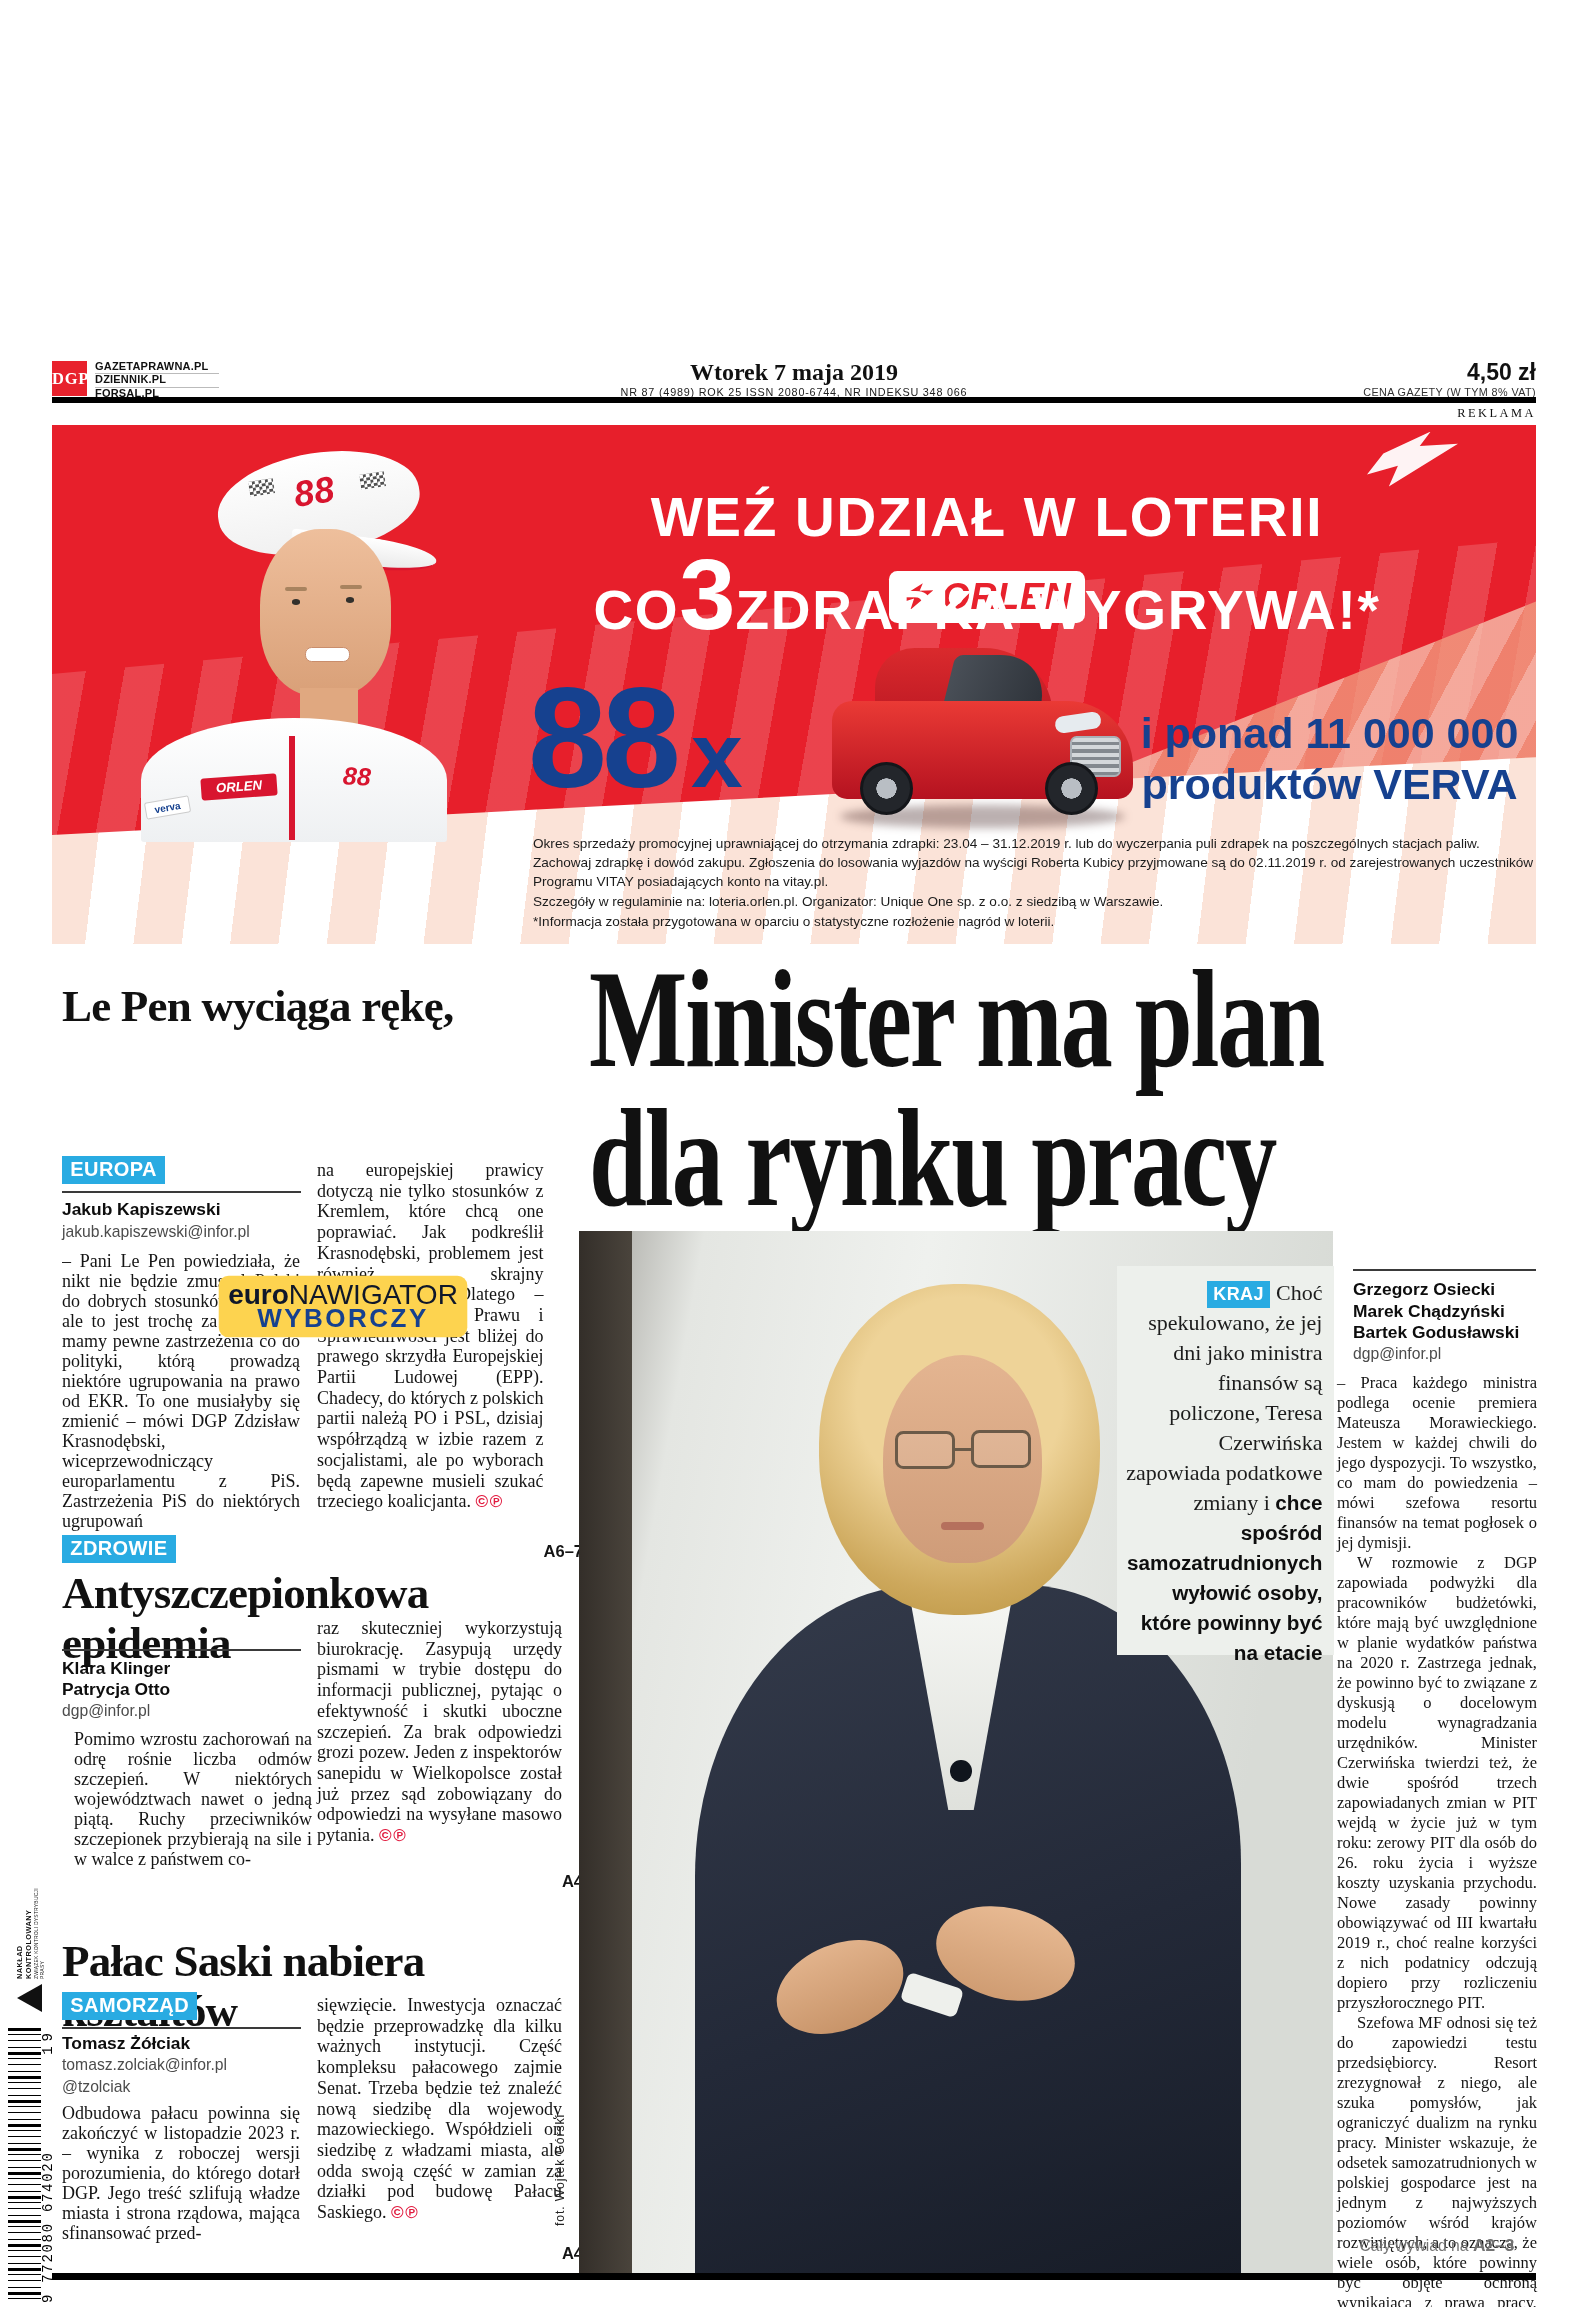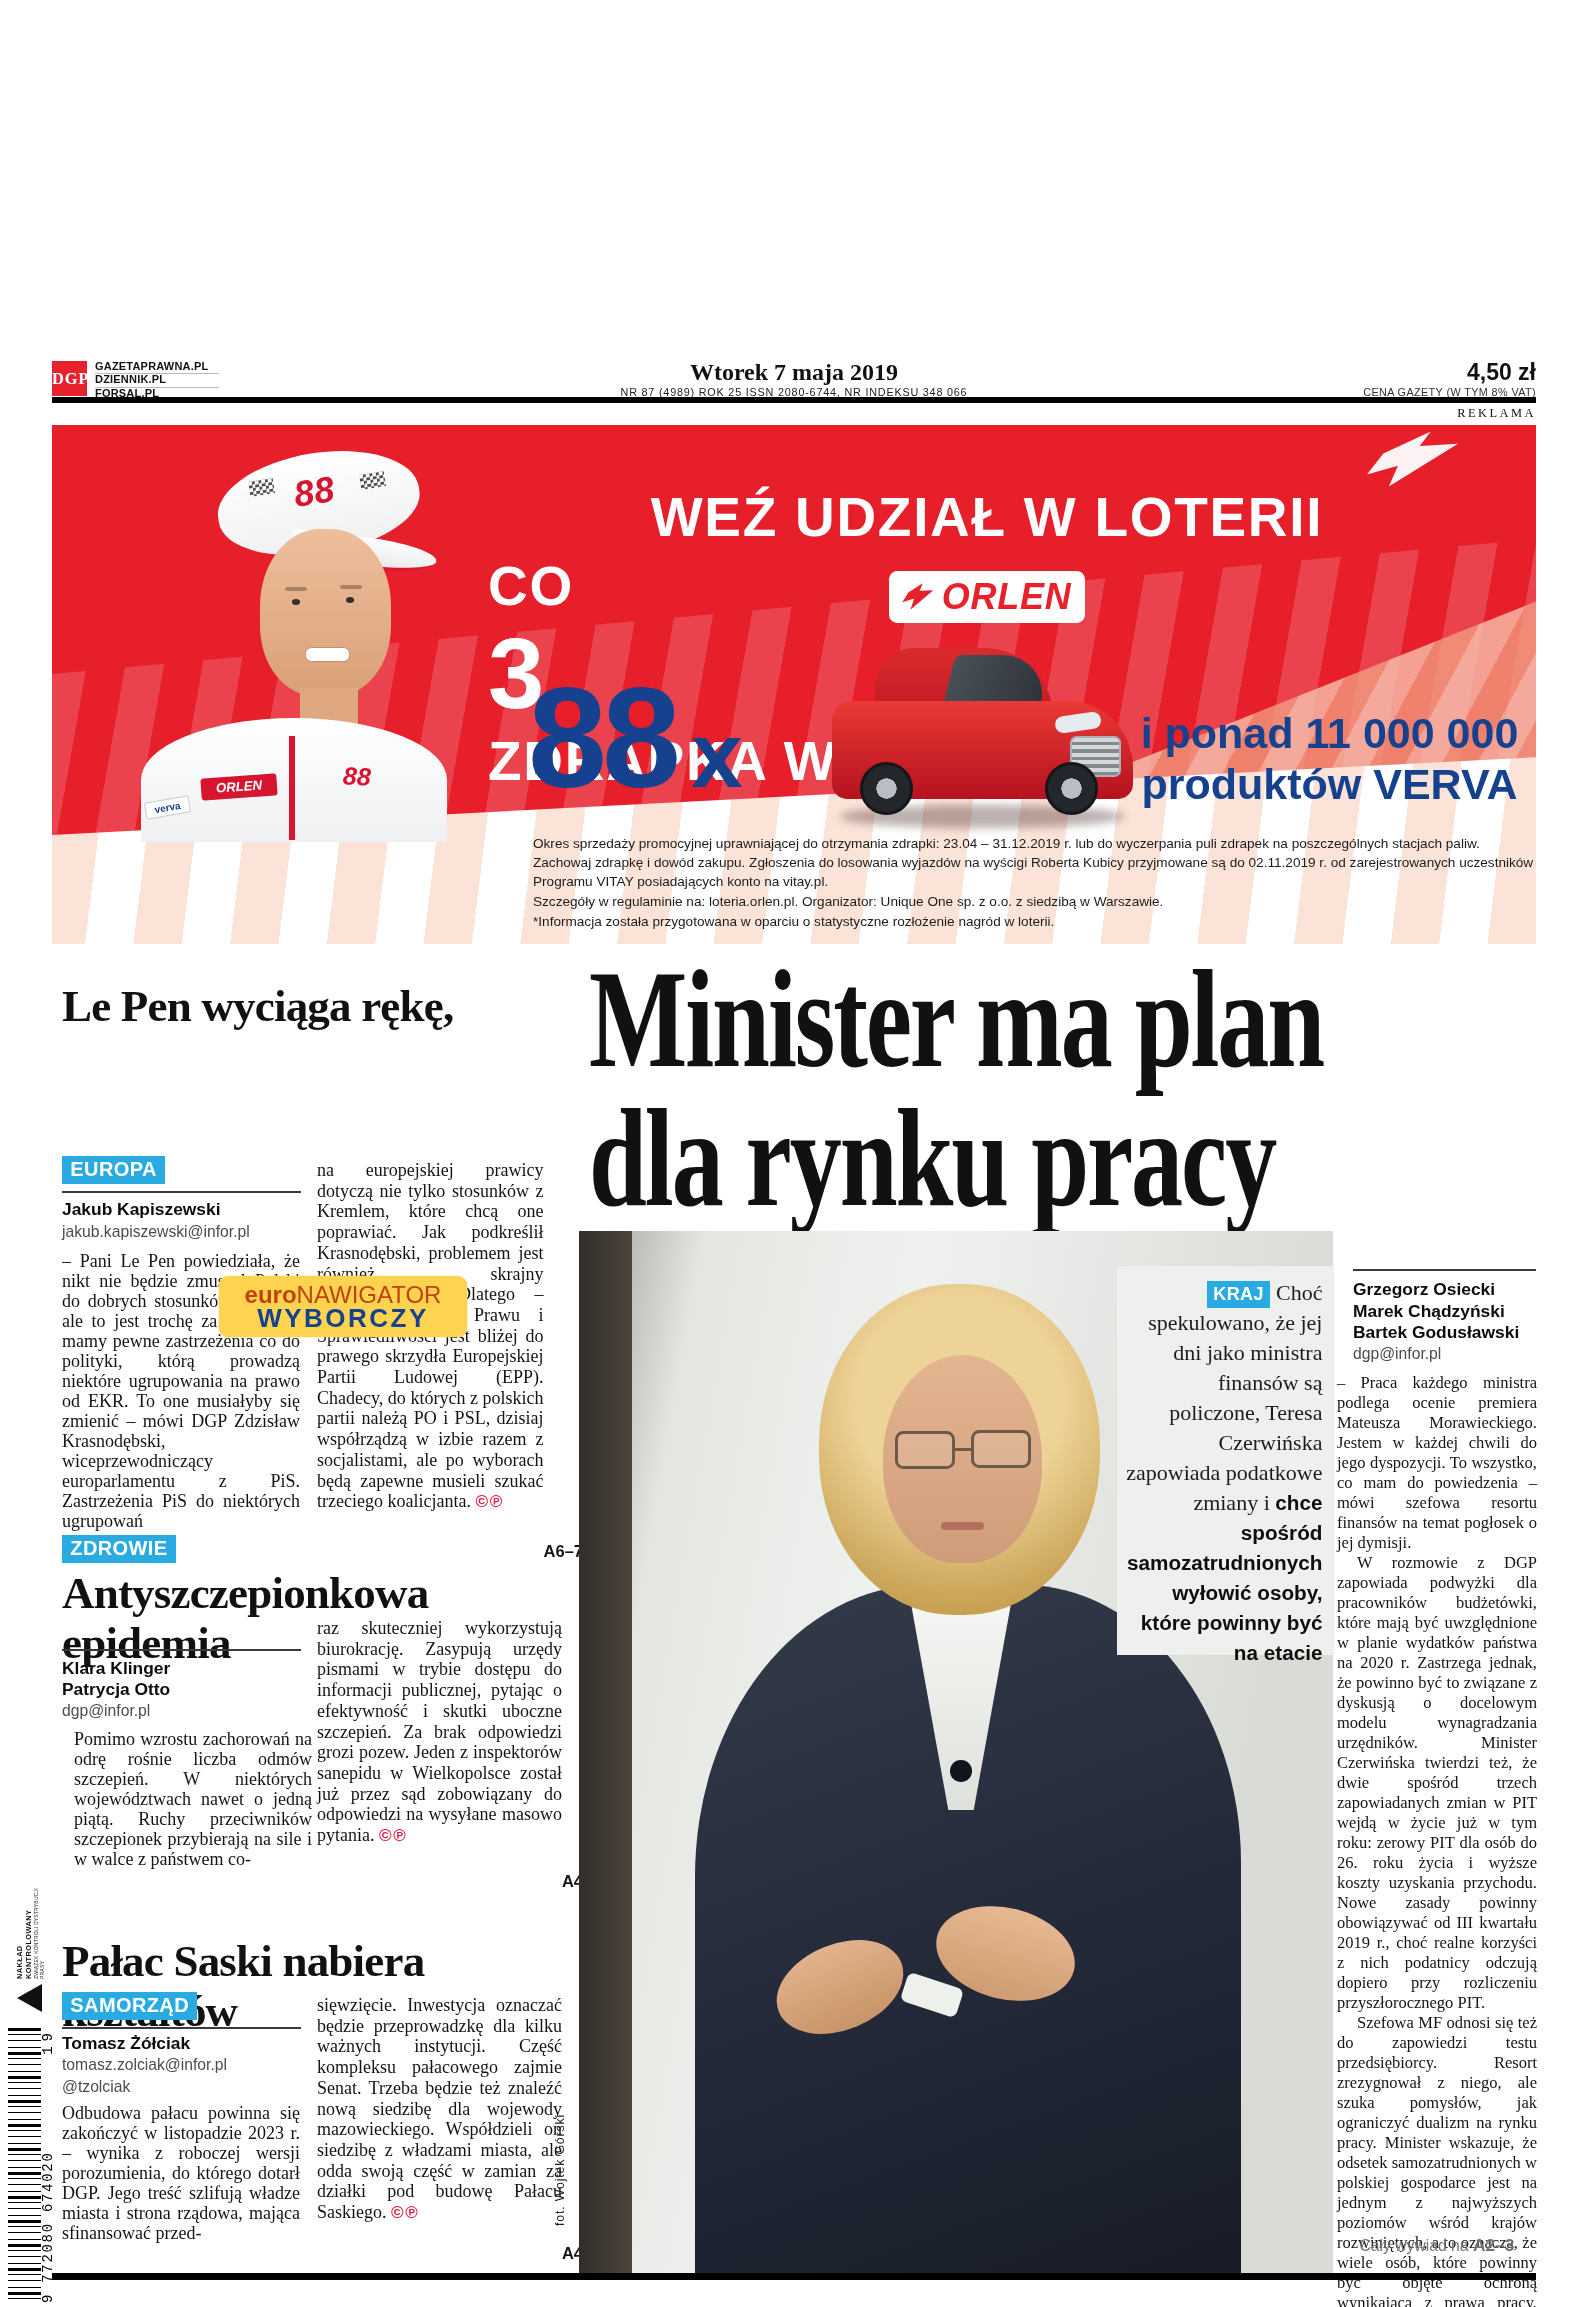--- a/index.html
+++ b/index.html
@@ -40,22 +40,22 @@
           clip-path:polygon(42% 100%,100% 34%,100% 100%);opacity:.75;}
   .ad-white{position:absolute;inset:0;background:
           repeating-linear-gradient(97deg, #ffffff 0 48px, #fbe3d8 48px 96px);
           clip-path:polygon(0 79%,100% 64%,100% 100%,0 100%);}
   .ad-h1{position:absolute;left:414px;top:60px;width:1042px;display:flex;justify-content:center;align-items:center;gap:21.5px;
          font-family:"Liberation Sans",sans-serif;color:#fff;flex-direction:column;}
   .ad-h1 .t{font-size:55px;font-weight:800;letter-spacing:1.7px;white-space:nowrap;}
   .orlen-logo{background:#fff;border-radius:8.3px;padding:5px 13.2px;display:flex;align-items:center;gap:8.3px;}
   .orlen-logo .eagle{width:31px;height:26.5px;background:#e8222d;clip-path:polygon(0 72%,38% 58%,26% 100%,100% 26%,56% 28%,66% 0,20% 34%);}
   .orlen-logo .w{color:#e8222d;font-size:36px;font-weight:800;font-style:italic;letter-spacing:0.8px;}
-  .ad-h2{position:absolute;left:436px;top:129px;width:1042px;display:flex;justify-content:center;align-items:baseline;gap:15px;
-         font-family:"Liberation Sans",sans-serif;color:#fff;flex-direction:column;}
+  .ad-h2{position:absolute;left:414px;top:129px;width:1042px;display:flex;justify-content:center;align-items:baseline;
+         font-family:"Liberation Sans",sans-serif;color:#fff;}
   .ad-h2 .t{font-size:55px;font-weight:800;letter-spacing:1.7px;white-space:nowrap;}
   .ad-h2 .big3{font-size:101px;font-weight:800;line-height:.8;}
   .white-eagle{position:absolute;left:1315px;top:6.6px;width:91px;height:55px;background:#fff;opacity:.95;
          clip-path:polygon(0 78%,34% 62%,24% 100%,100% 22%,58% 26%,70% 0,18% 40%);}
   .ad-88{position:absolute;left:476px;top:242px;color:#16418f;font-family:"Liberation Sans",sans-serif;font-weight:800;font-size:142px;line-height:1;letter-spacing:-5px;}
   .ad-88 .x{font-size:93px;letter-spacing:0;margin-left:15px;}
   .verva{position:absolute;left:1075px;top:283px;width:405px;text-align:center;color:#16418f;
          font-family:"Liberation Sans",sans-serif;font-weight:800;line-height:1.18;}
   .verva .l1{font-size:43px;}
   .verva .l2{font-size:43px;}
@@ -106,21 +106,21 @@
        font-size:20px;line-height:20px;padding:3.3px 8.3px 5px;letter-spacing:0.4px;}
   .tagrule{position:absolute;width:239px;height:1.7px;background:#3a3a3a;}
   .auth{position:absolute;font-family:"Liberation Sans",sans-serif;font-weight:bold;font-size:17.4px;color:#0d0d0d;}
   .mail{position:absolute;font-family:"Liberation Sans",sans-serif;font-size:15.7px;color:#4c4c4c;}
   .bodycol{position:absolute;font-size:18px;line-height:20px;text-align:justify;color:#141414;}
   .c2{line-height:20.7px;position:absolute;}
   .endmark{color:#e11b3f;font-family:"Liberation Sans",sans-serif;font-weight:bold;font-size:.95em;letter-spacing:1.7px;}
   .pageref{font-family:"Liberation Sans",sans-serif;font-weight:bold;font-size:16.5px;float:right;}
   .badge{position:absolute;left:222px;top:1279px;width:242px;height:55px;background:#fdd34f;border-radius:6.6px;z-index:3;
          display:flex;flex-direction:column;justify-content:center;align-items:center;box-shadow:0 0 0 3.3px #fdd34f;}
-  .badge .l1{font-family:"Liberation Sans",sans-serif;font-size:24px;line-height:23px;color:#c2410c;}
+  .badge .l1{font-family:"Liberation Sans",sans-serif;font-size:28px;line-height:23px;color:#0f172a;}
   .badge .l1 b{font-weight:800;}
   .badge .l2{font-family:"Liberation Sans",sans-serif;font-weight:800;font-size:26px;line-height:25px;color:#16418f;letter-spacing:2.5px;text-align:right;}
 
   
   .photo{position:absolute;left:579px;top:1231px;width:754px;height:1042px;overflow:hidden;
          background:linear-gradient(100deg,#46403a 0,#6e6862 23px,#b7b7b2 45px,#e4e6e2 124px,#eff1ee 347px,#d8dbd6 754px);}
   .ph-door{position:absolute;left:0;top:0;width:53px;height:1042px;background:linear-gradient(90deg,#332e29,#4a443c);}
   .ph-hair{position:absolute;left:240px;top:53px;width:281px;height:331px;border-radius:48%;
            background:radial-gradient(circle at 50% 35%,#eed398 0 40%,#cda85c 75%,#b8923e 100%);}
   .ph-face{position:absolute;left:304px;top:124px;width:159px;height:208px;border-radius:50% 50% 46% 46%;

